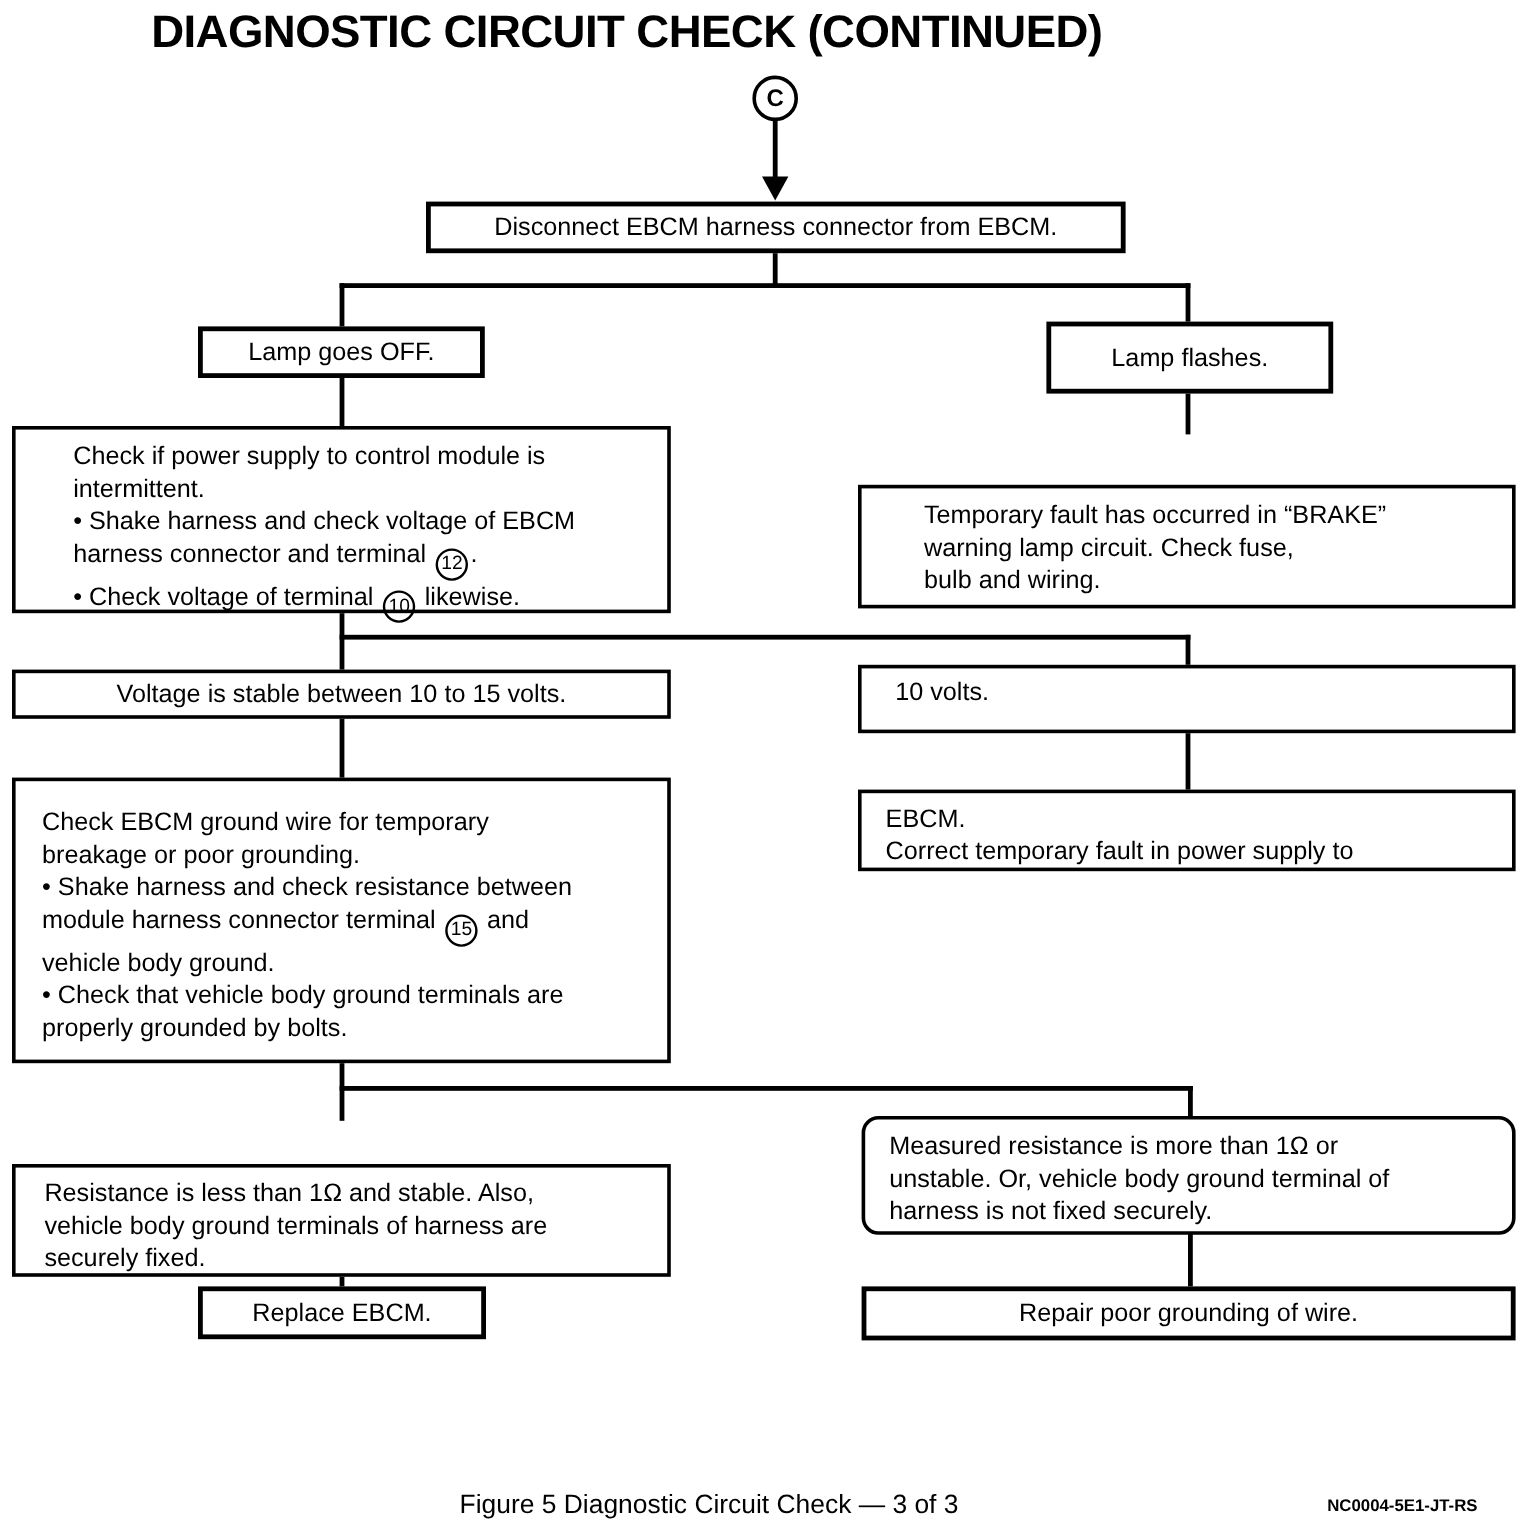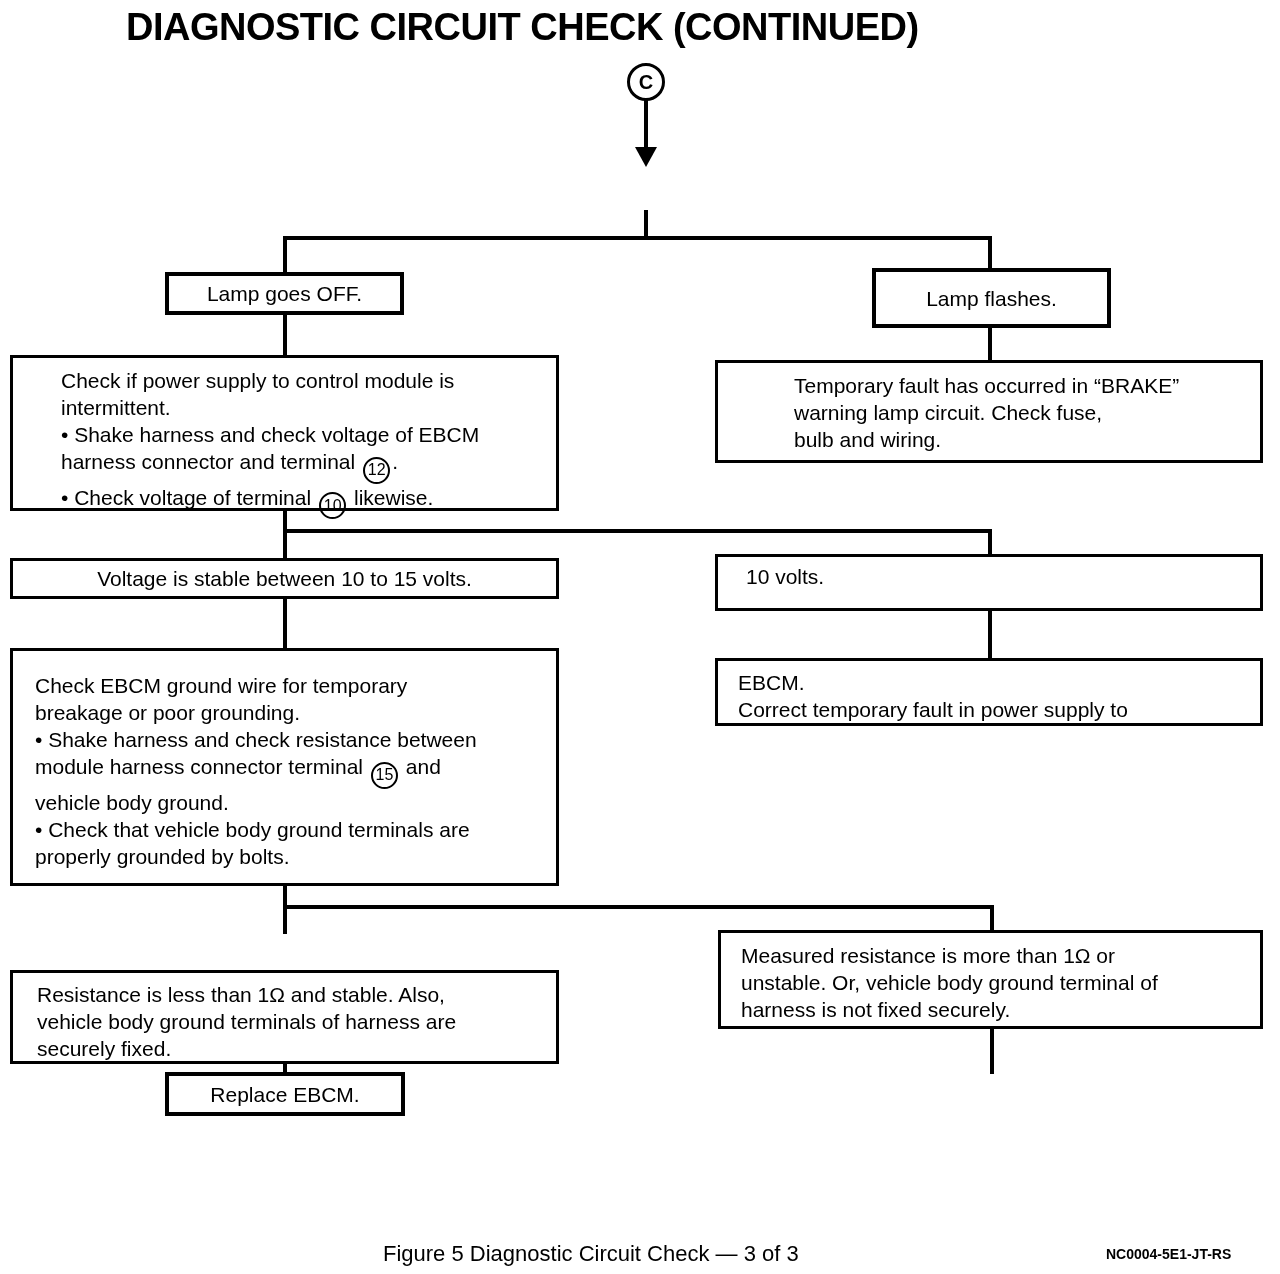--- a/index.html
+++ b/index.html
@@ -28,25 +28,25 @@
     position:absolute; box-sizing:border-box; background:#fff;
     border:3px solid #000; font-size:21px; line-height:27px; color:#000;
   }
   .box.thick { border-width:4px; }
   .box.center {
     display:flex; align-items:center; justify-content:center; text-align:center;
   }
   .box .p  { padding-left:0; }
   .pad-cp  { padding:9px 10px 0 32px; }
   .pad-cg  { padding:21px 8px 0 22px; }
-  .pad-tf  { padding:9px 10px 0 76px; }
+  .pad-tf  { padding:9px 10px 0 52px;margin-top:44px; }
   .pad-vi  { padding:6px 10px 0 28px; }
   .pad-cf  { padding:8px 10px 0 20px; }
   .pad-ro  { padding:8px 10px 0 24px;margin-top:38px; }
-  .pad-rb  { padding:9px 10px 0 20px; }
+  .pad-rb  { padding:9px 10px 0 20px;border-radius:14px; }
   .ind-cp  { padding-left:16px; }
   .ind-cg  { padding-left:18px; }
   .circ {
     display:inline-flex; align-items:center; justify-content:center;
     width:27px; height:27px; box-sizing:border-box;
     border:2px solid #000; border-radius:50%;
     font-size:16px; line-height:1; vertical-align:-6px;
     margin:0 2px 0 8px;
   }
   .caption {
@@ -79,20 +79,23 @@
   <div class="line" style="left:283px;top:529px;width:709px;height:4px;"></div>
   <div class="line" style="left:988px;top:529px;width:4px;height:27px;"></div>
   <div class="line" style="left:988px;top:609px;width:4px;height:51px;"></div>
   <div class="line" style="left:283px;top:597px;width:4px;height:53px;"></div>
   <div class="line" style="left:283px;top:884px;width:4px;height:50px;"></div>
   <div class="line" style="left:283px;top:905px;width:711px;height:4px;"></div>
   <div class="line" style="left:990px;top:905px;width:4px;height:27px;"></div>
   <div class="line" style="left:283px;top:1024px;width:4px;height:50px;"></div>
   <div class="line" style="left:990px;top:1027px;width:4px;height:47px;"></div>
 
+  <div class="box thick center" style="left:355px;top:168px;width:583px;height:43px;">
+    <span>Disconnect EBCM harness connector from EBCM.</span>
+  </div>
 
   <div class="box thick center" style="left:165px;top:272px;width:239px;height:43px;">
     <span>Lamp goes OFF.</span>
   </div>
 
   <div class="box thick center" style="left:872px;top:268px;width:239px;height:60px;">
     <span>Lamp flashes.</span>
   </div>
 
   <div class="box pad-cp" style="left:10px;top:355px;width:549px;height:156px;padding-left:48px;">
@@ -147,17 +150,20 @@
   <div class="box pad-rb" style="left:718px;top:930px;width:545px;height:99px;">
     <div class="p">Measured resistance is more than 1Ω or</div>
     <div class="p">unstable. Or, vehicle body ground terminal of</div>
     <div class="p">harness is not fixed securely.</div>
   </div>
 
   <div class="box thick center" style="left:165px;top:1072px;width:240px;height:44px;">
     <span>Replace EBCM.</span>
   </div>
 
+  <div class="box thick center" style="left:718px;top:1072px;width:545px;height:45px;">
+    <span>Repair poor grounding of wire.</span>
+  </div>
 
   <div class="caption">Figure 5 Diagnostic Circuit Check — 3 of 3</div>
   <div class="doc-code">NC0004-5E1-JT-RS</div>
 
 </div>
 
 </body></html>

